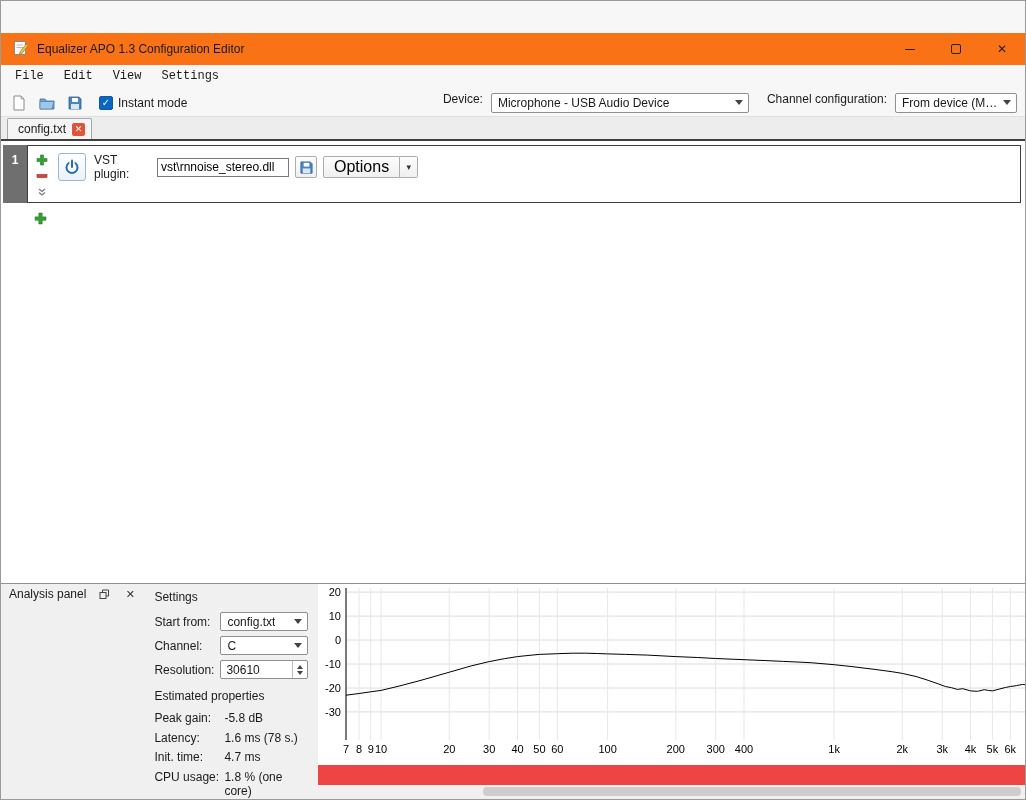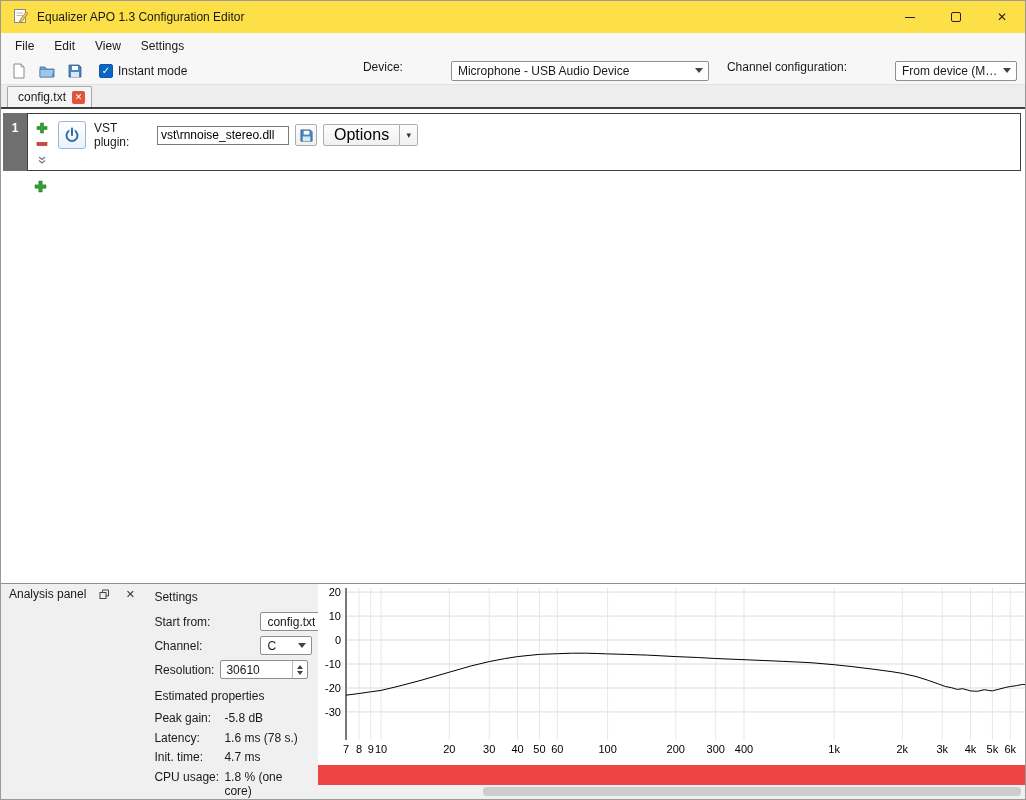--- a/index.html
+++ b/index.html
@@ -1,38 +1,38 @@
 <!DOCTYPE html>
 <html><head>
 <meta charset="utf-8">
 <style>
   * { margin:0; padding:0; box-sizing:border-box; }
   html,body { width:1026px; height:800px; overflow:hidden; }
   body { font-family:"Liberation Sans", sans-serif; font-size:12px; color:#1a1a1a; background:#f7f7f7; }
   .window { width:1026px; height:800px; display:flex; flex-direction:column; border:1px solid #9a9a9a; background:#f7f7f7; }
 
   
-  .titlebar { height:32px; display:flex; align-items:center; gap:8px; padding-left:12px; background:#fde047; flex:none; }
+  .titlebar { height:32px; display:flex; align-items:center; gap:8px; padding-left:12px; background:#f97316; flex:none;margin-top:32px; }
   .win-controls { margin-left:auto; display:flex; height:100%; }
   .win-btn { width:46px; height:100%; display:flex; align-items:center; justify-content:center; cursor:default; }
   .min-glyph { display:inline-block; width:10px; border-top:1px solid #222; }
   .max-glyph { display:inline-block; width:10px; height:10px; border:1.2px solid #222; border-radius:2px; }
   .close-glyph { font-size:12px; color:#222; }
 
   
-  .menubar { height:24px; display:flex; align-items:flex-end; padding-left:4px; background:#f7f7f7; flex:none; }
+  .menubar { height:24px; display:flex; align-items:flex-start; padding-left:4px; background:#f7f7f7; flex:none;font-family:Liberation Mono, monospace; }
   .menu-item { padding:4px 10px; }
 
   
   .toolbar { height:28px; display:flex; align-items:center; gap:4px; padding:0 6px; background:#f7f7f7; border-bottom:1px solid #e0e0e0; flex:none; }
   .tool-btn { width:24px; height:22px; border:none; background:transparent; display:flex; align-items:center; justify-content:center; }
   .checkbox-wrap { display:flex; align-items:center; gap:5px; margin-left:8px; }
   .checkbox { width:14px; height:14px; background:#0a66c2; border:1px solid #0a5cab; border-radius:2px; color:#fff; font-size:10px; line-height:12px; text-align:center; }
   .spacer { flex:1; }
-  .combo { height:20px; background:#fff; border:1px solid #8f8f8f; border-radius:2px; display:flex; align-items:center; justify-content:space-between; padding:0 5px 0 6px; gap:4px;margin-left:40px; }
+  .combo { height:20px; background:#fff; border:1px solid #8f8f8f; border-radius:2px; display:flex; align-items:center; justify-content:space-between; padding:0 5px 0 6px; gap:4px; }
   .combo-text { white-space:nowrap; overflow:hidden; text-overflow:ellipsis; }
   .combo-arrow { width:0; height:0; border-left:4px solid transparent; border-right:4px solid transparent; border-top:5px solid #444; flex:none; }
   .device-combo { width:258px; margin-right:10px; }
   .channel-combo { width:122px; margin-right:2px; }
   .combo-label { margin:0 4px 8px 4px; white-space:nowrap; }
 
   
   .tabbar { height:22px; display:flex; align-items:flex-end; padding-left:6px; background:#ededed; flex:none; }
   .tab { display:inline-flex; align-items:center; gap:6px; height:21px; padding:0 6px 0 10px; background:#f5f5f5; border:1px solid #a8a8a8; border-bottom:none; border-radius:2px 2px 0 0; }
   .tab-close { width:13px; height:13px; background:#e0553a; color:#fff; font-size:9px; line-height:13px; text-align:center; border-radius:2px; }

